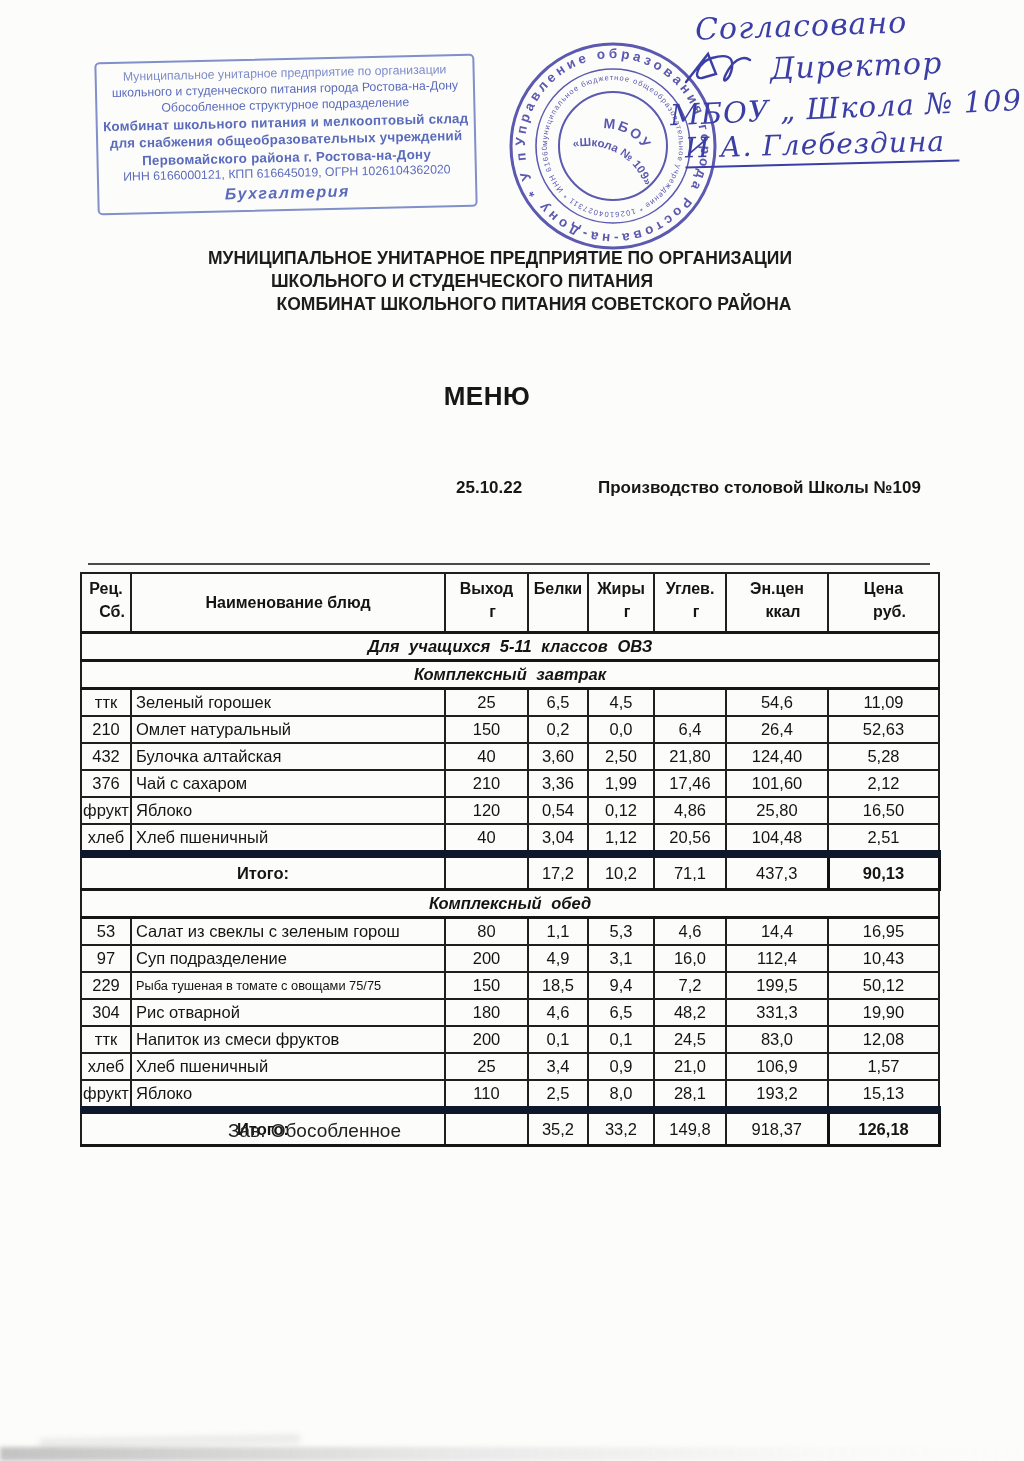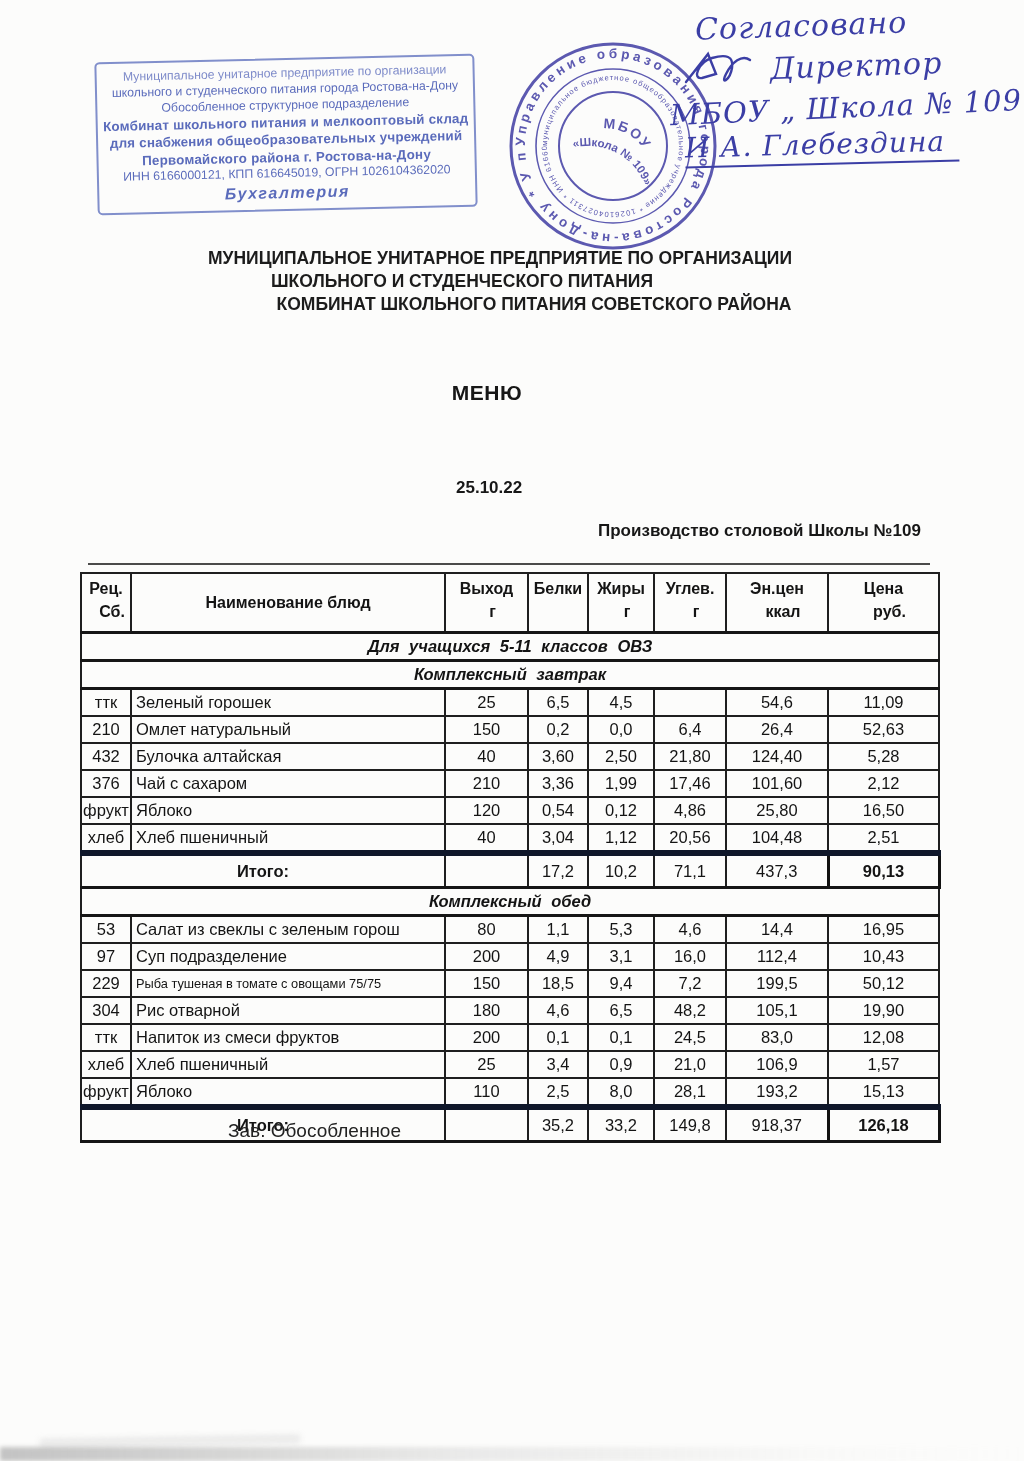--- a/index.html
+++ b/index.html
@@ -47,24 +47,24 @@
   .hw3{left:30px;top:90px;font-size:29px;transform:rotate(-2.5deg);}
   .hw4{left:45px;top:128px;font-size:28px;transform:rotate(-1.5deg);border-bottom:2px solid #3b3ea5;padding:0 14px 2px 0;}
   .sig-squiggle{position:absolute;left:42px;top:44px;}
 
   
   .org-title{position:absolute;top:247px;left:0;width:1024px;font-weight:bold;font-size:17.5px;color:#1c1c1c;}
   .org-title .l{text-align:center;line-height:23px;white-space:nowrap;}
   .org-l1{position:relative;left:-12px;}
   .org-l2{position:relative;left:-50px;}
   .org-l3{position:relative;left:22px;}
-  .doc-title{position:absolute;top:381px;left:487px;transform:translateX(-50%);font-weight:bold;font-size:21px;letter-spacing:.5px;text-align:center;}
+  .doc-title{position:absolute;top:381px;left:487px;transform:translateX(-50%);font-weight:bold;font-size:26px;letter-spacing:.5px;text-align:center;}
   .date-line{position:absolute;top:478px;left:0;width:1024px;font-weight:bold;font-size:17px;}
   .date-value{position:absolute;left:456px;top:0;}
-  .production{position:absolute;left:598px;top:0;margin-top:43px;}
+  .production{position:absolute;left:598px;top:0;}
 
   
   .table-topline{position:absolute;left:88px;top:563px;width:842px;height:0;border-top:2px solid rgba(30,30,30,.8);}
   table.menu-table{
     position:absolute;left:80px;top:572px;width:858px;
     border-collapse:collapse;table-layout:fixed;
     color:#141414;
   }
   .menu-table th,.menu-table td{
     border:2px solid #1f1f1f;
@@ -80,21 +80,21 @@
     text-align:center;font-weight:bold;font-style:italic;font-size:18px;
     height:29px;border-top:3px solid #161616;border-bottom:3px solid #161616;
     word-spacing:5px;
   }
   td.group{height:32px;}
   .menu-table tbody td{height:25px;font-size:16.5px;vertical-align:middle;}
   td.c-code{text-align:center;font-size:15.5px;padding:0 1px;margin-left:33px;}
   td.c-name{text-align:left;white-space:nowrap;}
   td.c-name.small{font-size:12.8px;}
   td.c-num{text-align:center;}
-  tr.total-row td{height:30px;border-top:6px solid #0f172a;border-bottom:3px solid #161616;text-align:center;}
+  tr.total-row td{height:30px;border-top:8px solid #0f172a;border-bottom:3px solid #161616;text-align:center;}
   td.total-label{text-align:center;font-weight:bold;font-size:18px;}
   td.total-num{font-size:16.5px;}
   td.total-price{font-weight:bold;font-size:17px;border:3px solid #111;text-align:center;}
 
   
   .footer-sign{position:absolute;left:228px;top:1120px;font-size:19px;color:#222;}
 
   
   .scan-bottom{
     position:absolute;bottom:0;left:0;width:100%;height:14px;
@@ -332,21 +332,21 @@
           <td class="c-num">199,5</td>
           <td class="c-num">50,12</td>
         </tr>
         <tr>
           <td class="c-code">304</td>
           <td class="c-name">Рис отварной</td>
           <td class="c-num">180</td>
           <td class="c-num">4,6</td>
           <td class="c-num">6,5</td>
           <td class="c-num">48,2</td>
-          <td class="c-num">105,1</td>
+          <td class="c-num">331,3</td>
           <td class="c-num">19,90</td>
         </tr>
         <tr>
           <td class="c-code">ттк</td>
           <td class="c-name">Напиток из смеси фруктов</td>
           <td class="c-num">200</td>
           <td class="c-num">0,1</td>
           <td class="c-num">0,1</td>
           <td class="c-num">24,5</td>
           <td class="c-num">83,0</td>

